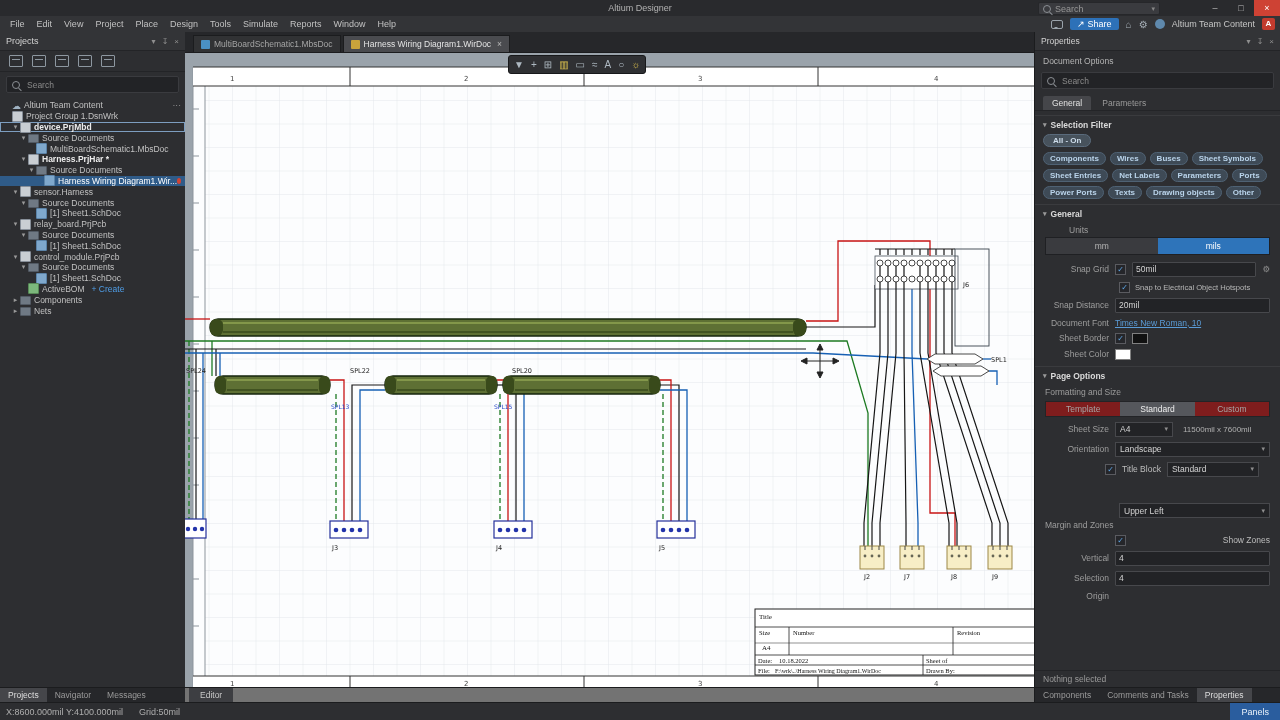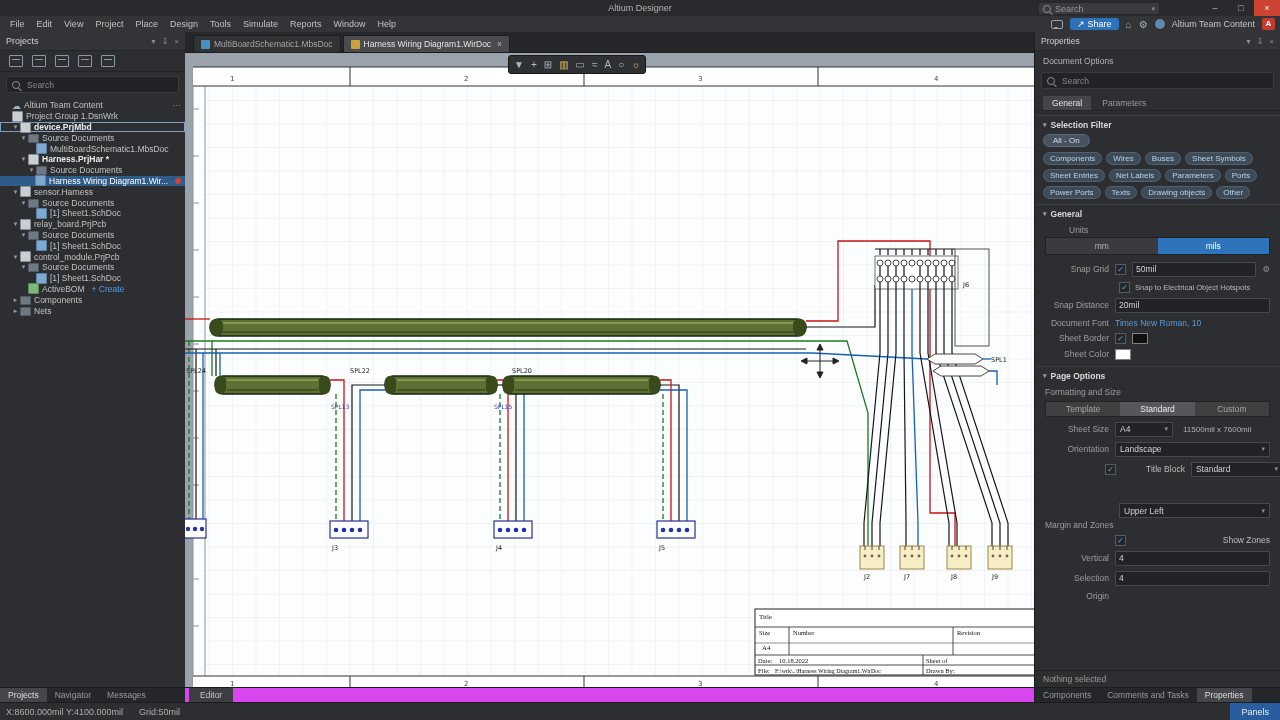--- a/index.html
+++ b/index.html
@@ -59,59 +59,59 @@
   .dtab.active{background:#4a4b4f;color:#e4e4e4;}
   .dtab-icon{width:9px;height:9px;border-radius:1px;flex:none;}
   .dico-mbs{background:#4a90c4;}
   .dico-wir{background:#c9a33b;}
   .dtab .x{color:#b9b9b9;margin-left:2px;}
   .canvas{position:relative;flex:1;background:#9aa3ab;overflow:hidden;}
   .canvas svg{position:absolute;left:0;top:0;display:block;}
   .float-toolbar{position:absolute;left:323px;top:2px;height:17px;background:#2f3033;border:1px solid #17181a;border-radius:3px;display:flex;align-items:center;padding:0 5px;gap:7px;z-index:5;}
   .ft-ico{color:#aeb9c2;font-size:10px;line-height:17px;}
   .ft-ico.yellow{color:#ddc14e;}
-  .editor-strip{height:15px;flex:none;background:#d946ef;border-top:1px solid #1b1c1e;display:flex;}
+  .editor-strip{height:15px;flex:none;background:#737373;border-top:1px solid #1b1c1e;display:flex;}
   .editor-tab{background:#3d3e42;color:#c8c8c8;padding:0 11px;line-height:15px;font-size:8.5px;margin-left:4px;}
   
   .wr{stroke:#c81414;fill:none;stroke-width:1.3;}
   .wk{stroke:#161616;fill:none;stroke-width:1.2;}
   .wb{stroke:#1660b4;fill:none;stroke-width:1.3;}
   .wg{stroke:#1d7a22;fill:none;stroke-width:1.3;}
   .wgd{stroke:#1d7a22;fill:none;stroke-width:1.3;stroke-dasharray:5 3;}
   .ctext{font-size:6.5px;fill:#222;font-family:"DejaVu Sans",sans-serif;}
   .blabel{font-size:6px;fill:#2a49c8;font-family:"DejaVu Sans",sans-serif;}
   .ztext{font-size:7px;fill:#444;font-family:"DejaVu Sans",sans-serif;}
   .tbserif{font-family:"Liberation Serif",serif;fill:#111;}
   
   .rightpanel{position:absolute;top:32px;right:0;width:245px;bottom:17px;background:#2d2e31;border-left:1px solid #1b1c1e;display:flex;flex-direction:column;font-size:8.5px;}
   .rp-subtitle{padding:5px 8px 2px;color:#b5b5b5;flex:none;}
   .rp-tabs{display:flex;border-bottom:1px solid #232427;padding:0 8px;gap:2px;margin-top:3px;flex:none;}
   .rp-tab{padding:2px 9px;color:#9a9a9a;}
   .rp-tab.active{background:#45464a;color:#e2e2e2;border-radius:2px 2px 0 0;}
   .section-h{display:flex;align-items:center;gap:4px;padding:4px 8px 3px;color:#dadada;font-weight:bold;border-top:1px solid #3a3b3e;margin-top:4px;flex:none;}
   .section-h .tri{font-size:7px;color:#9a9a9a;}
-  .filters{padding:1px 8px;display:flex;flex-wrap:wrap;gap:4px;flex:none;}
+  .filters{padding:1px 8px;display:flex;flex-wrap:wrap;gap:4px;flex:none;font-weight:bold;}
   .fbtn{background:#3e4a56;border:1px solid #4f6274;color:#b9d3ea;border-radius:7px;padding:1px 6px;font-size:8px;}
   .allon{background:#47525c;border:1px solid #5a6b7c;color:#cfdeec;border-radius:7px;padding:1px 9px;font-size:8px;}
   .prow{display:flex;align-items:center;padding:2.5px 10px 2.5px 0;gap:6px;flex:none;}
   .plabel{width:74px;text-align:right;color:#9d9d9d;flex:none;}
   .pinput{flex:1;height:13px;background:#222326;border:1px solid #47484c;color:#d2d2d2;font-size:8.5px;padding:0 3px;border-radius:1px;font-family:inherit;min-width:0;}
   .pselect{flex:1;height:13px;background:#222326;border:1px solid #47484c;display:flex;align-items:center;padding:0 4px;color:#d2d2d2;}
   .pselect .car{margin-left:auto;color:#8f8f8f;font-size:7px;}
   .pselect.small{flex:none;width:48px;}
   .pselect.mid{flex:none;width:82px;}
   .cb{width:9px;height:9px;background:#25262a;border:1px solid #5a5b60;color:#5fa8e8;font-size:8px;line-height:9px;text-align:center;flex:none;}
   .seg{display:flex;flex:1;border:1px solid #1f2023;}
   .seg span{flex:1;text-align:center;padding:3px 0;background:#3a3b3f;color:#b5b5b5;}
   .seg span.on{background:#2e74ba;color:#fff;}
   .ftabs{display:flex;margin:2px 10px 2px 10px;border:1px solid #232427;flex:none;}
-  .ftabs span{flex:1;text-align:center;padding:2px 0;background:#404040;color:#a5a5a5;}
+  .ftabs span{flex:1;text-align:center;padding:2px 0;background:#7f1d1d;color:#a5a5a5;}
   .ftabs span.on{background:#55575c;color:#eee;}
   .swatch{width:14px;height:9px;border:1px solid #808080;flex:none;}
-  .linkval{color:#5a9bd6;text-align:right;}
+  .linkval{color:#5a9bd6;text-decoration:underline;text-align:right;}
   .dim{color:#b0b0b0;font-size:8px;margin-left:4px;white-space:nowrap;}
   .gear-r{color:#8f8f8f;}
   .rp-status{margin-top:auto;padding:3px 8px;color:#9a9a9a;border-top:1px solid #232427;flex:none;}
   
   .statusbar{position:absolute;left:0;right:0;bottom:0;height:17px;background:#2d2e31;border-top:1px solid #1b1c1e;display:flex;align-items:center;padding-left:6px;gap:16px;color:#aeaeae;}
   .panels-btn{margin-left:auto;background:#2a5d9e;color:#eaf2fa;height:100%;display:flex;align-items:center;padding:0 11px;}
 </style>
 </head>
 <body>
 
@@ -207,21 +207,21 @@
       <div class="trow" style="padding-left:19px">
           <span class="exp">▾</span>
           <span class="ticon i-prj"></span>
           <span class="tbold">Harness.PrjHar *</span>
         </div>
       <div class="trow" style="padding-left:27px">
           <span class="exp">▾</span>
           <span class="ticon i-folder"></span>
           <span>Source Documents</span>
         </div>
-      <div class="trow selected" style="padding-left:26px">
+      <div class="trow selected" style="padding-left:35px">
           <span class="exp"></span>
           <span class="ticon i-doc"></span>
           <span>Harness Wiring Diagram1.Wir...</span>
           <span class="sel-dot"></span>
         </div>
       <div class="trow" style="padding-left:11px">
           <span class="exp">▾</span>
           <span class="ticon i-prj"></span>
           <span>sensor.Harness</span>
         </div>
@@ -690,21 +690,21 @@
     <div class="prow">
       <span class="plabel">Orientation</span>
       <span class="pselect">
         <span>Landscape</span>
         <span class="car">▾</span>
       </span>
     </div>
     <div class="prow">
       <span class="plabel" style="width:64px;"></span>
       <span class="cb">✓</span>
-      <span style="color:#bdbdbd;white-space:nowrap;margin-left:24px;">Title Block</span>
+      <span style="color:#bdbdbd;white-space:nowrap;">Title Block</span>
       <span class="pselect mid">
         <span>Standard</span>
         <span class="car">▾</span>
       </span>
     </div>
     <div class="prow" style="margin-top:10px;">
       <span class="plabel" style="text-align:right;padding-left:10px;width:68px;white-space:nowrap;margin-top:28px;">Margin and Zones</span>
       <span class="pselect">
         <span>Upper Left</span>
         <span class="car">▾</span>

